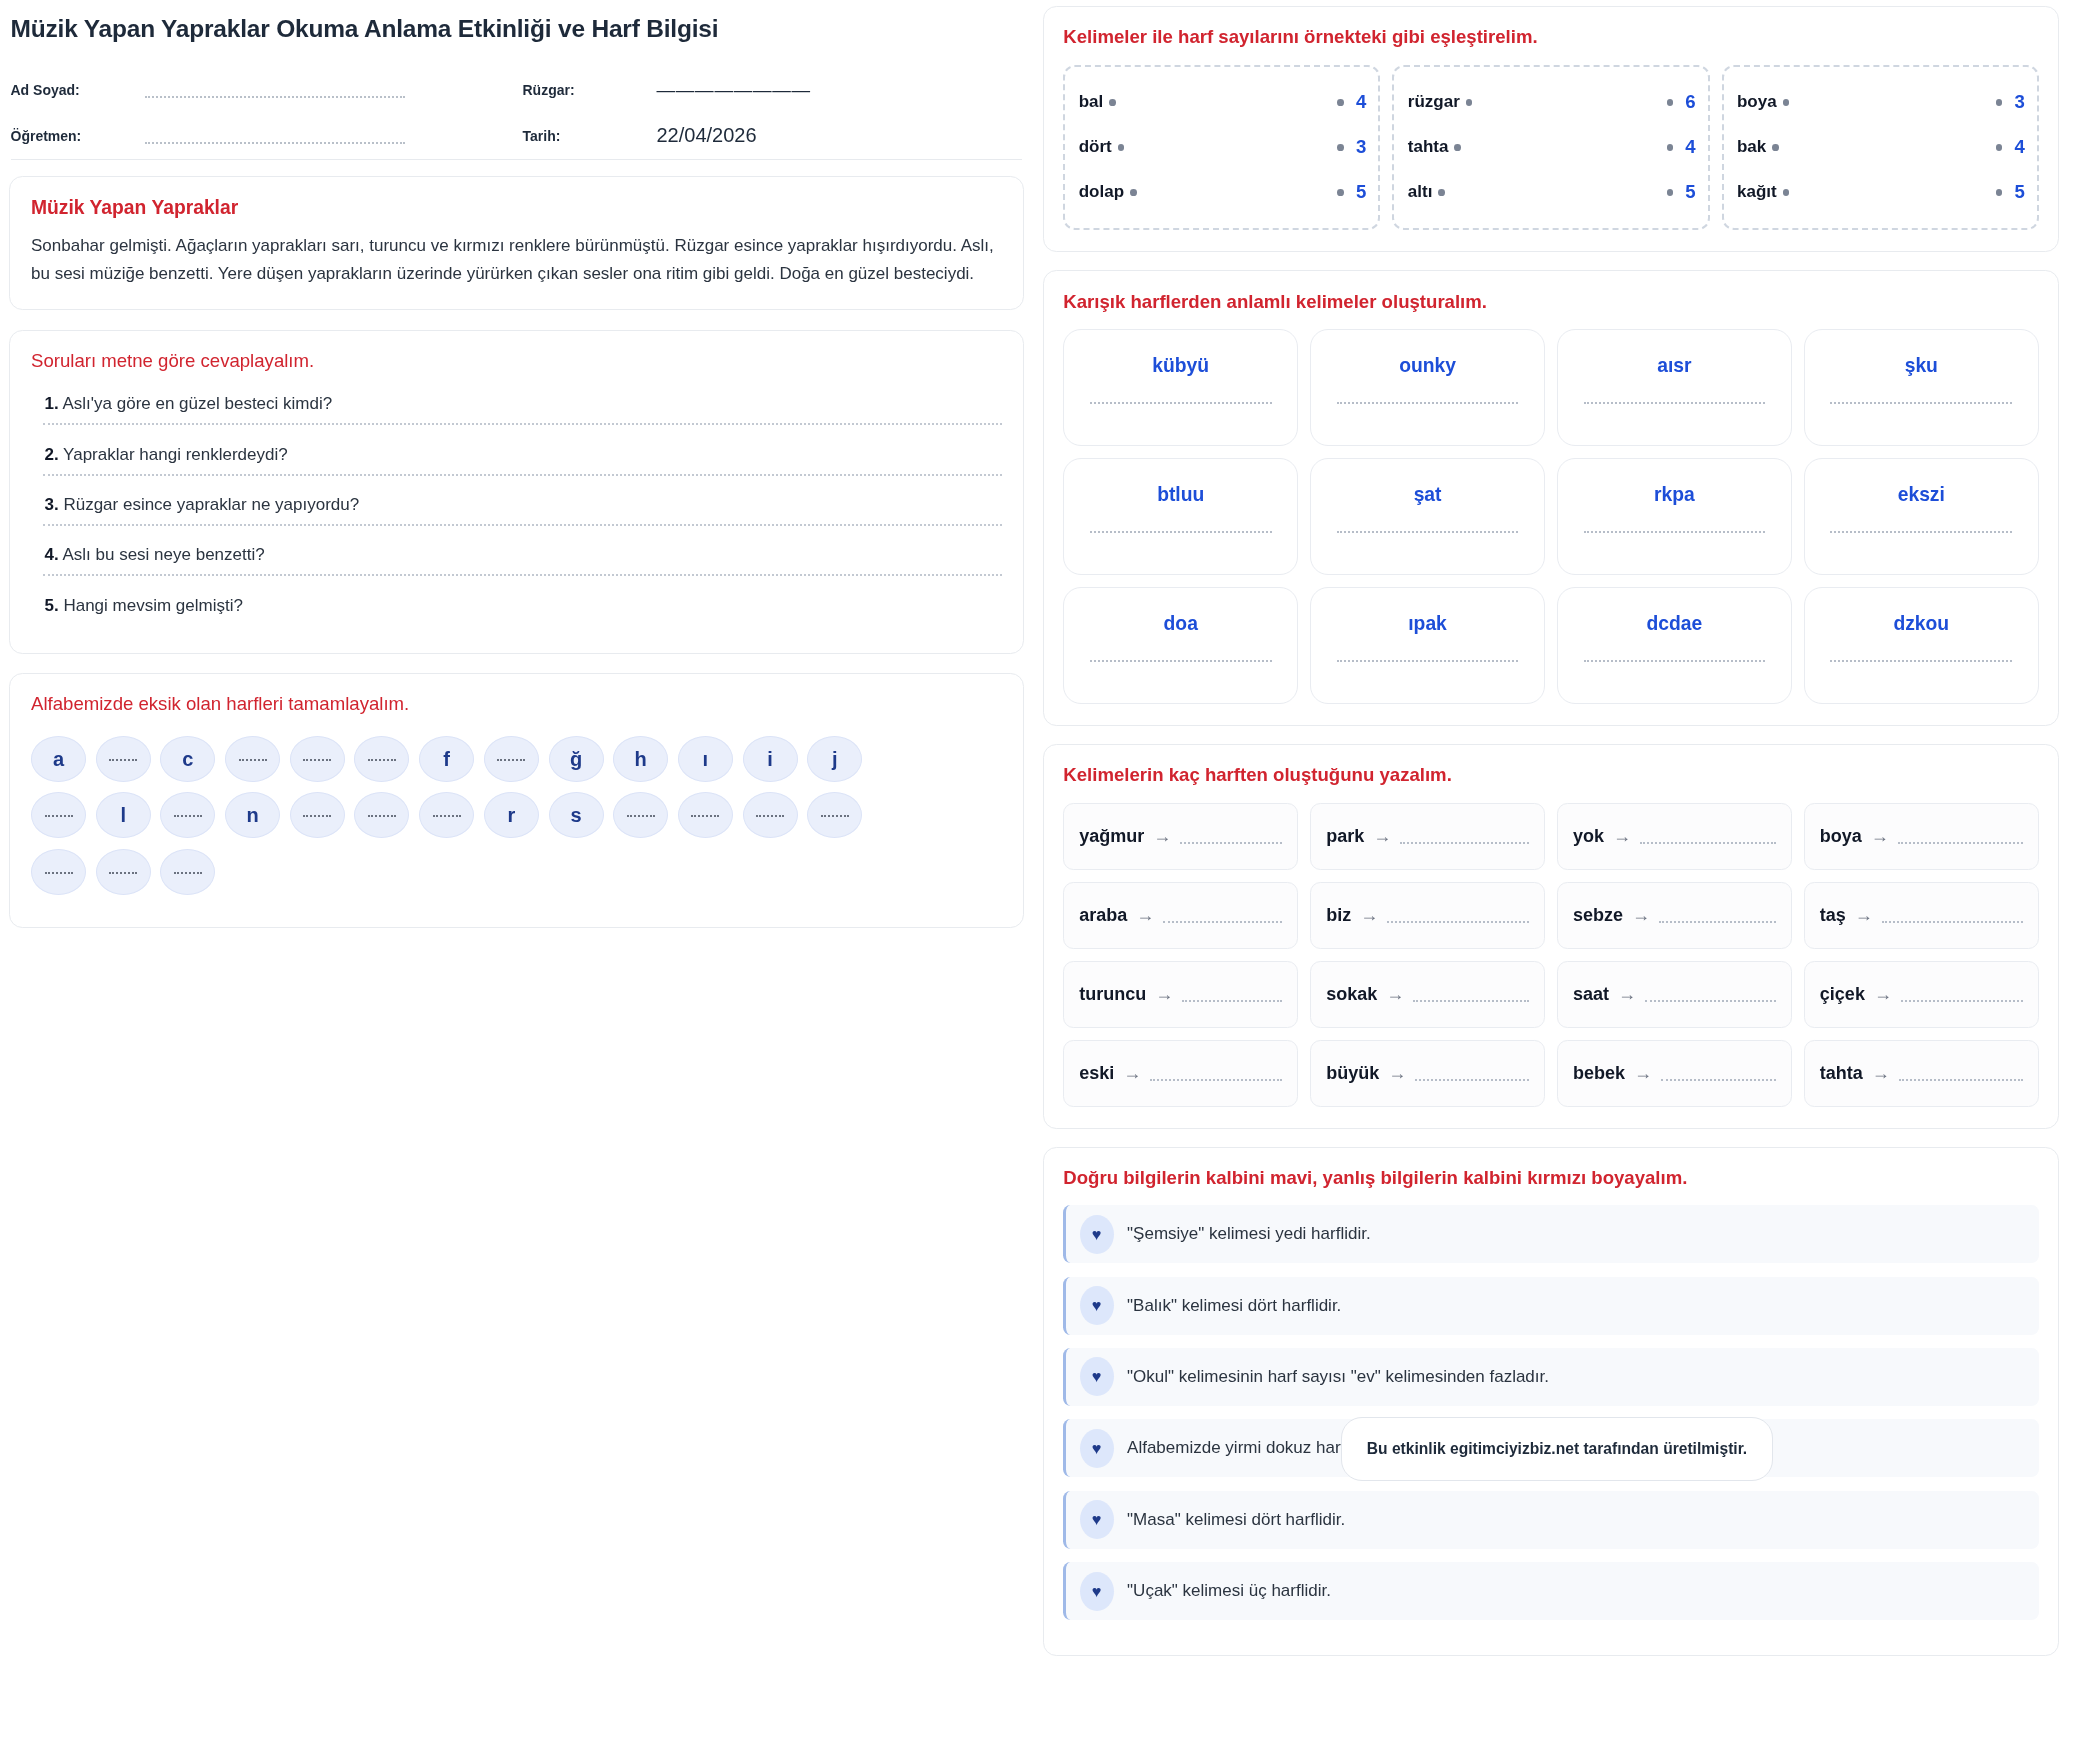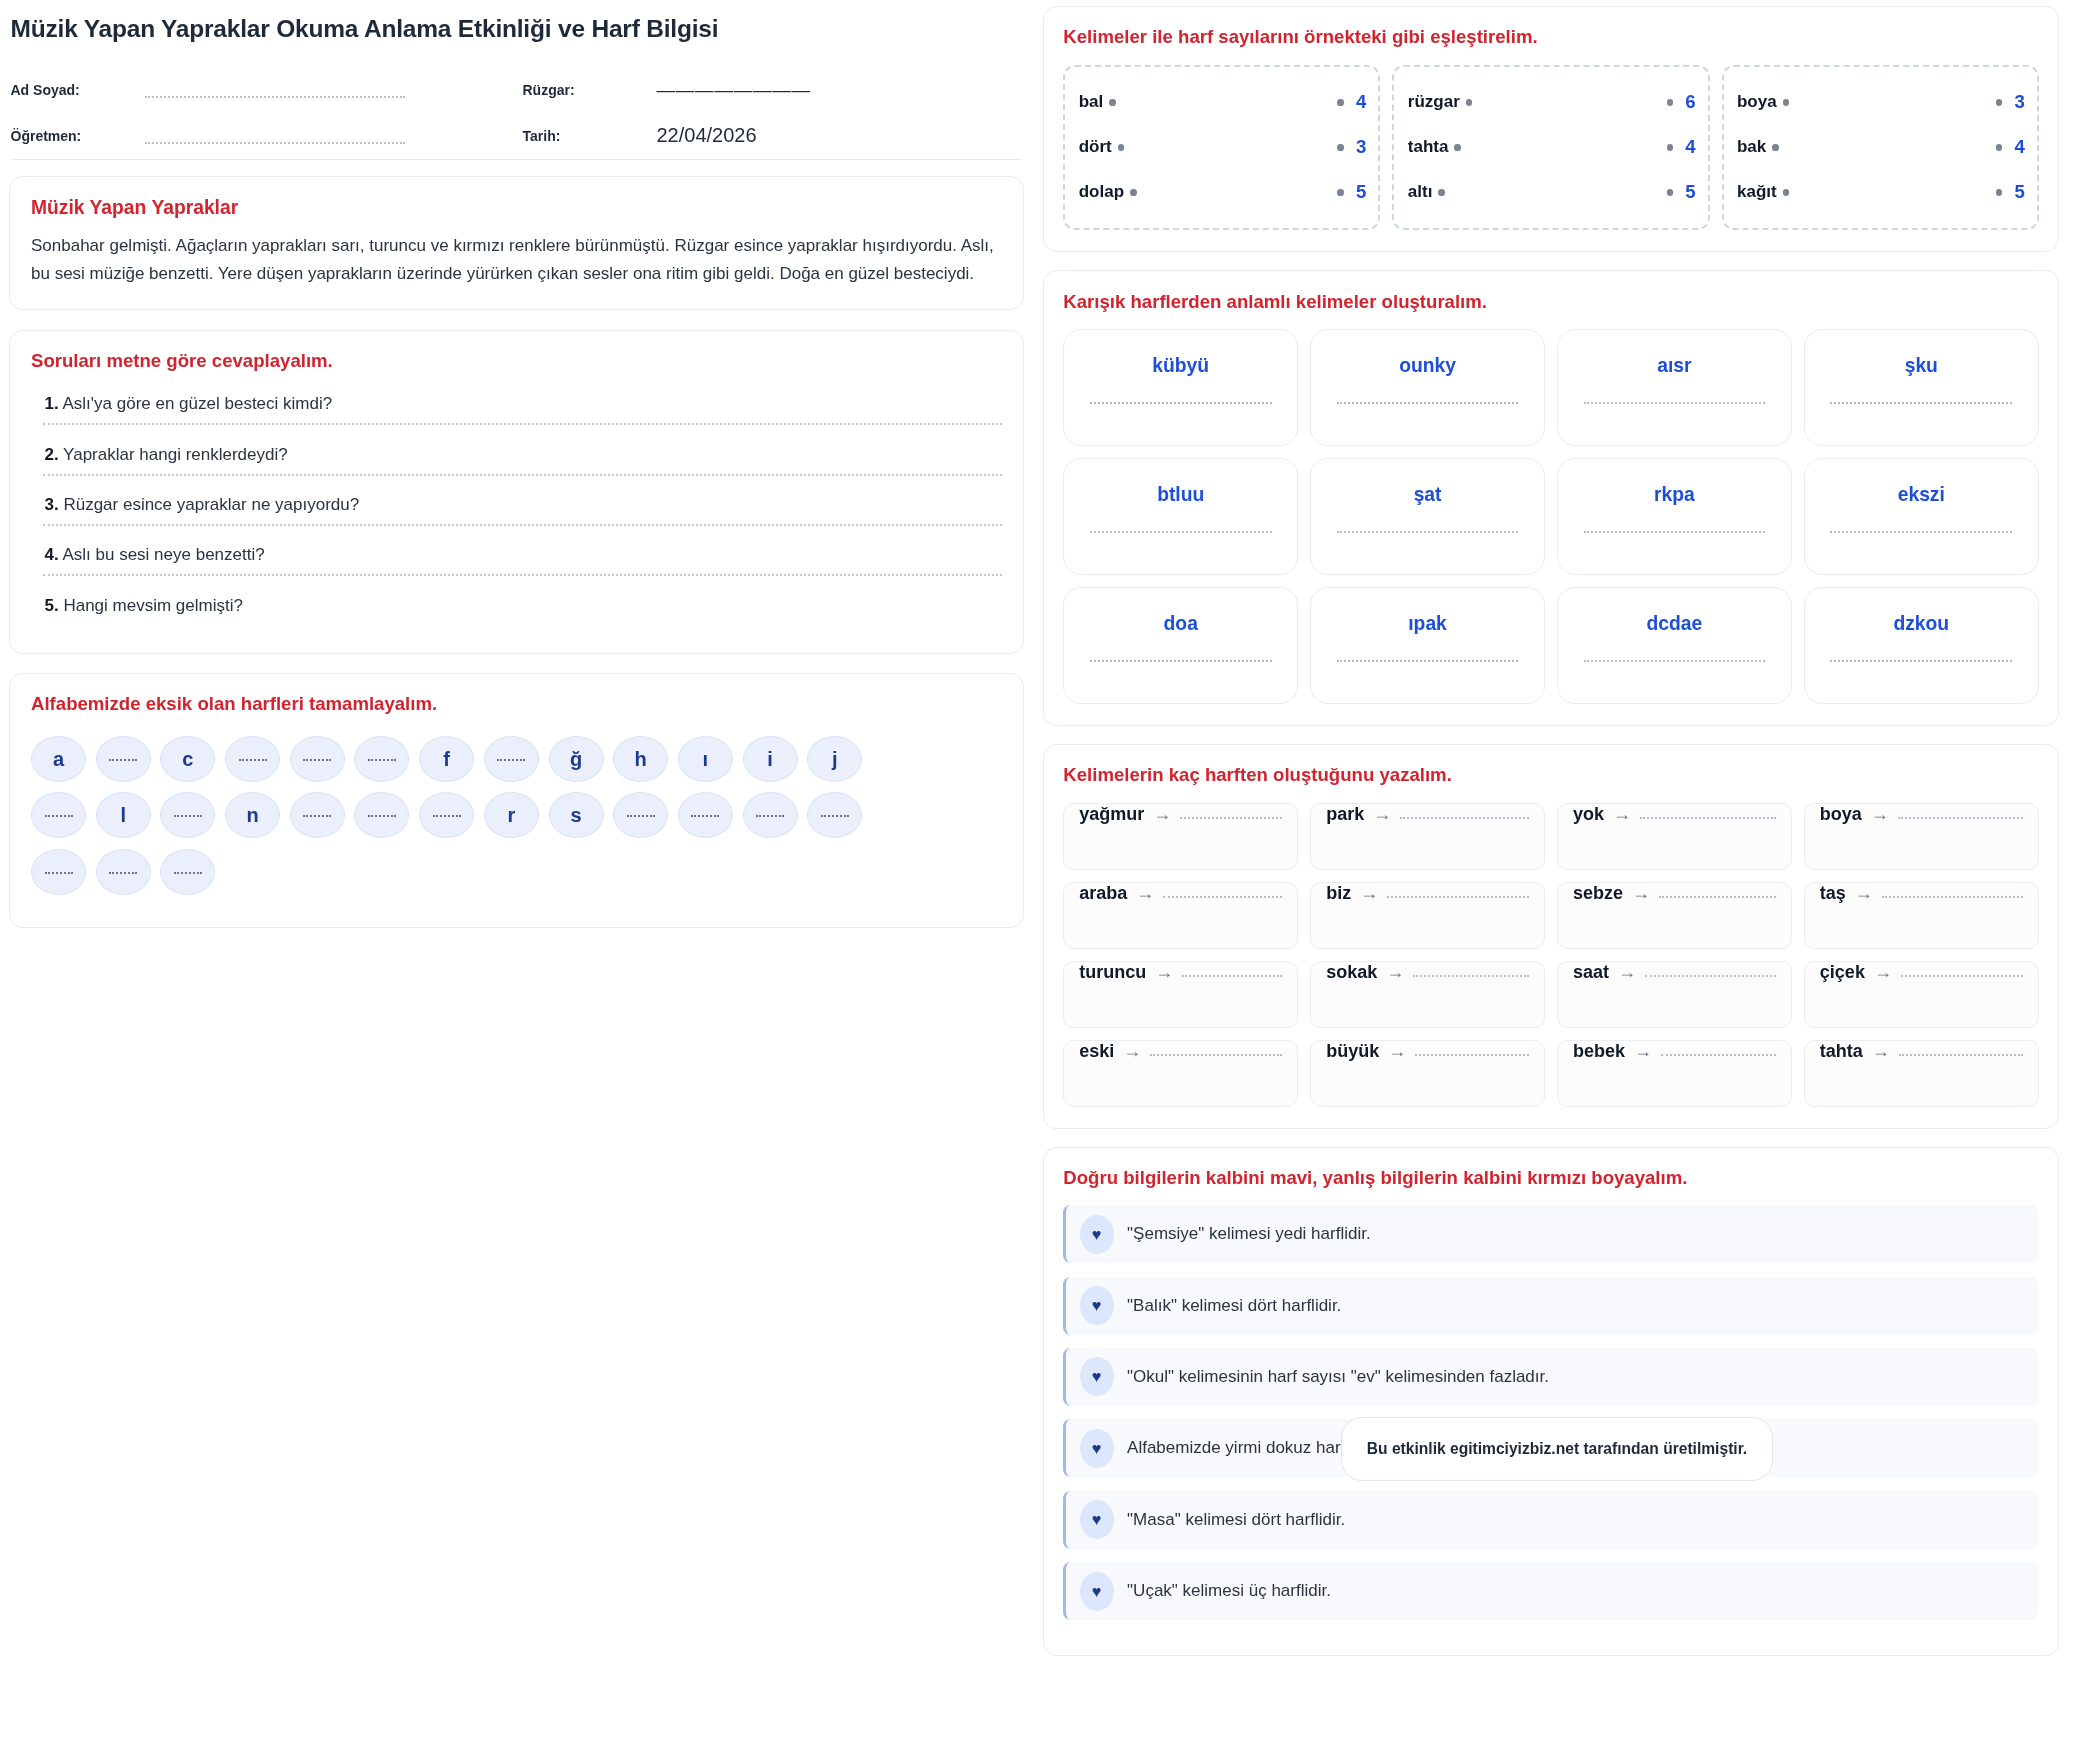--- a/index.html
+++ b/index.html
@@ -37,21 +37,21 @@
   .meta-val {
     font-size: 20px; color: #1e2a3a; padding-bottom: 1.5px;
   }
   .hr-sep { height: 1.5px; background: #e7eaee; margin: 10.4px 1.5px 16.3px 1.5px; }
 
   .card {
     background: #ffffff; border: 1.5px solid #e8ebef; border-radius: 13.4px;
     padding: 19.3px 21px 22px 21px; margin-bottom: 19.3px;
   }
   .card-head {
-    font-size: 18.6px; font-weight: bold; color: #d1242f; margin-bottom: 16.3px;
+    font-size: 18.6px; font-weight: normal; color: #d1242f; margin-bottom: 16.3px;
   }
   .story-title {
     font-size: 19.3px; font-weight: bold; color: #d1242f; margin-bottom: 13.4px;
   }
   .story-body { font-size: 17px; line-height: 1.62; color: #2b3440; }
 
   .q-item { margin-bottom: 6px; margin-left: 12px; }
   .q-text { font-size: 17px; color: #2b3440; padding: 6px 0 9px 1.5px; }
   .q-text b { color: #111827; }
   .q-line { border-bottom: 2.2px dotted #c3c9d2; height: 1.5px; margin-bottom: 13.4px; }
@@ -107,21 +107,21 @@
   }
   .scr-word { font-size: 19.3px; font-weight: bold; color: #1d4ed8; }
   .scr-line {
     width: 78%; border-bottom: 2.2px dotted #b6bdc8; height: 1.5px; margin-top: 25px;
   }
 
   
   .cnt-grid { display: grid; grid-template-columns: repeat(4, 1fr); gap: 12px; }
   .cnt-cell {
     border: 1.5px solid #e9ecf1; border-radius: 10.4px; height: 67px;
-    display: flex; padding: 0 15px; gap: 9px;
+    display: flex; align-items: center; padding: 0 15px; gap: 9px;
     background: #fcfcfd;
   }
   .cnt-word { font-size: 18px; font-weight: bold; color: #111827; }
   .cnt-arrow { font-size: 18px; color: #6b7280; }
   .cnt-blank {
     flex: 1; border-bottom: 2.2px dotted #b6bdc8; height: 1.5px; margin-top: 13.4px;
     min-width: 30px;
   }
 
   

